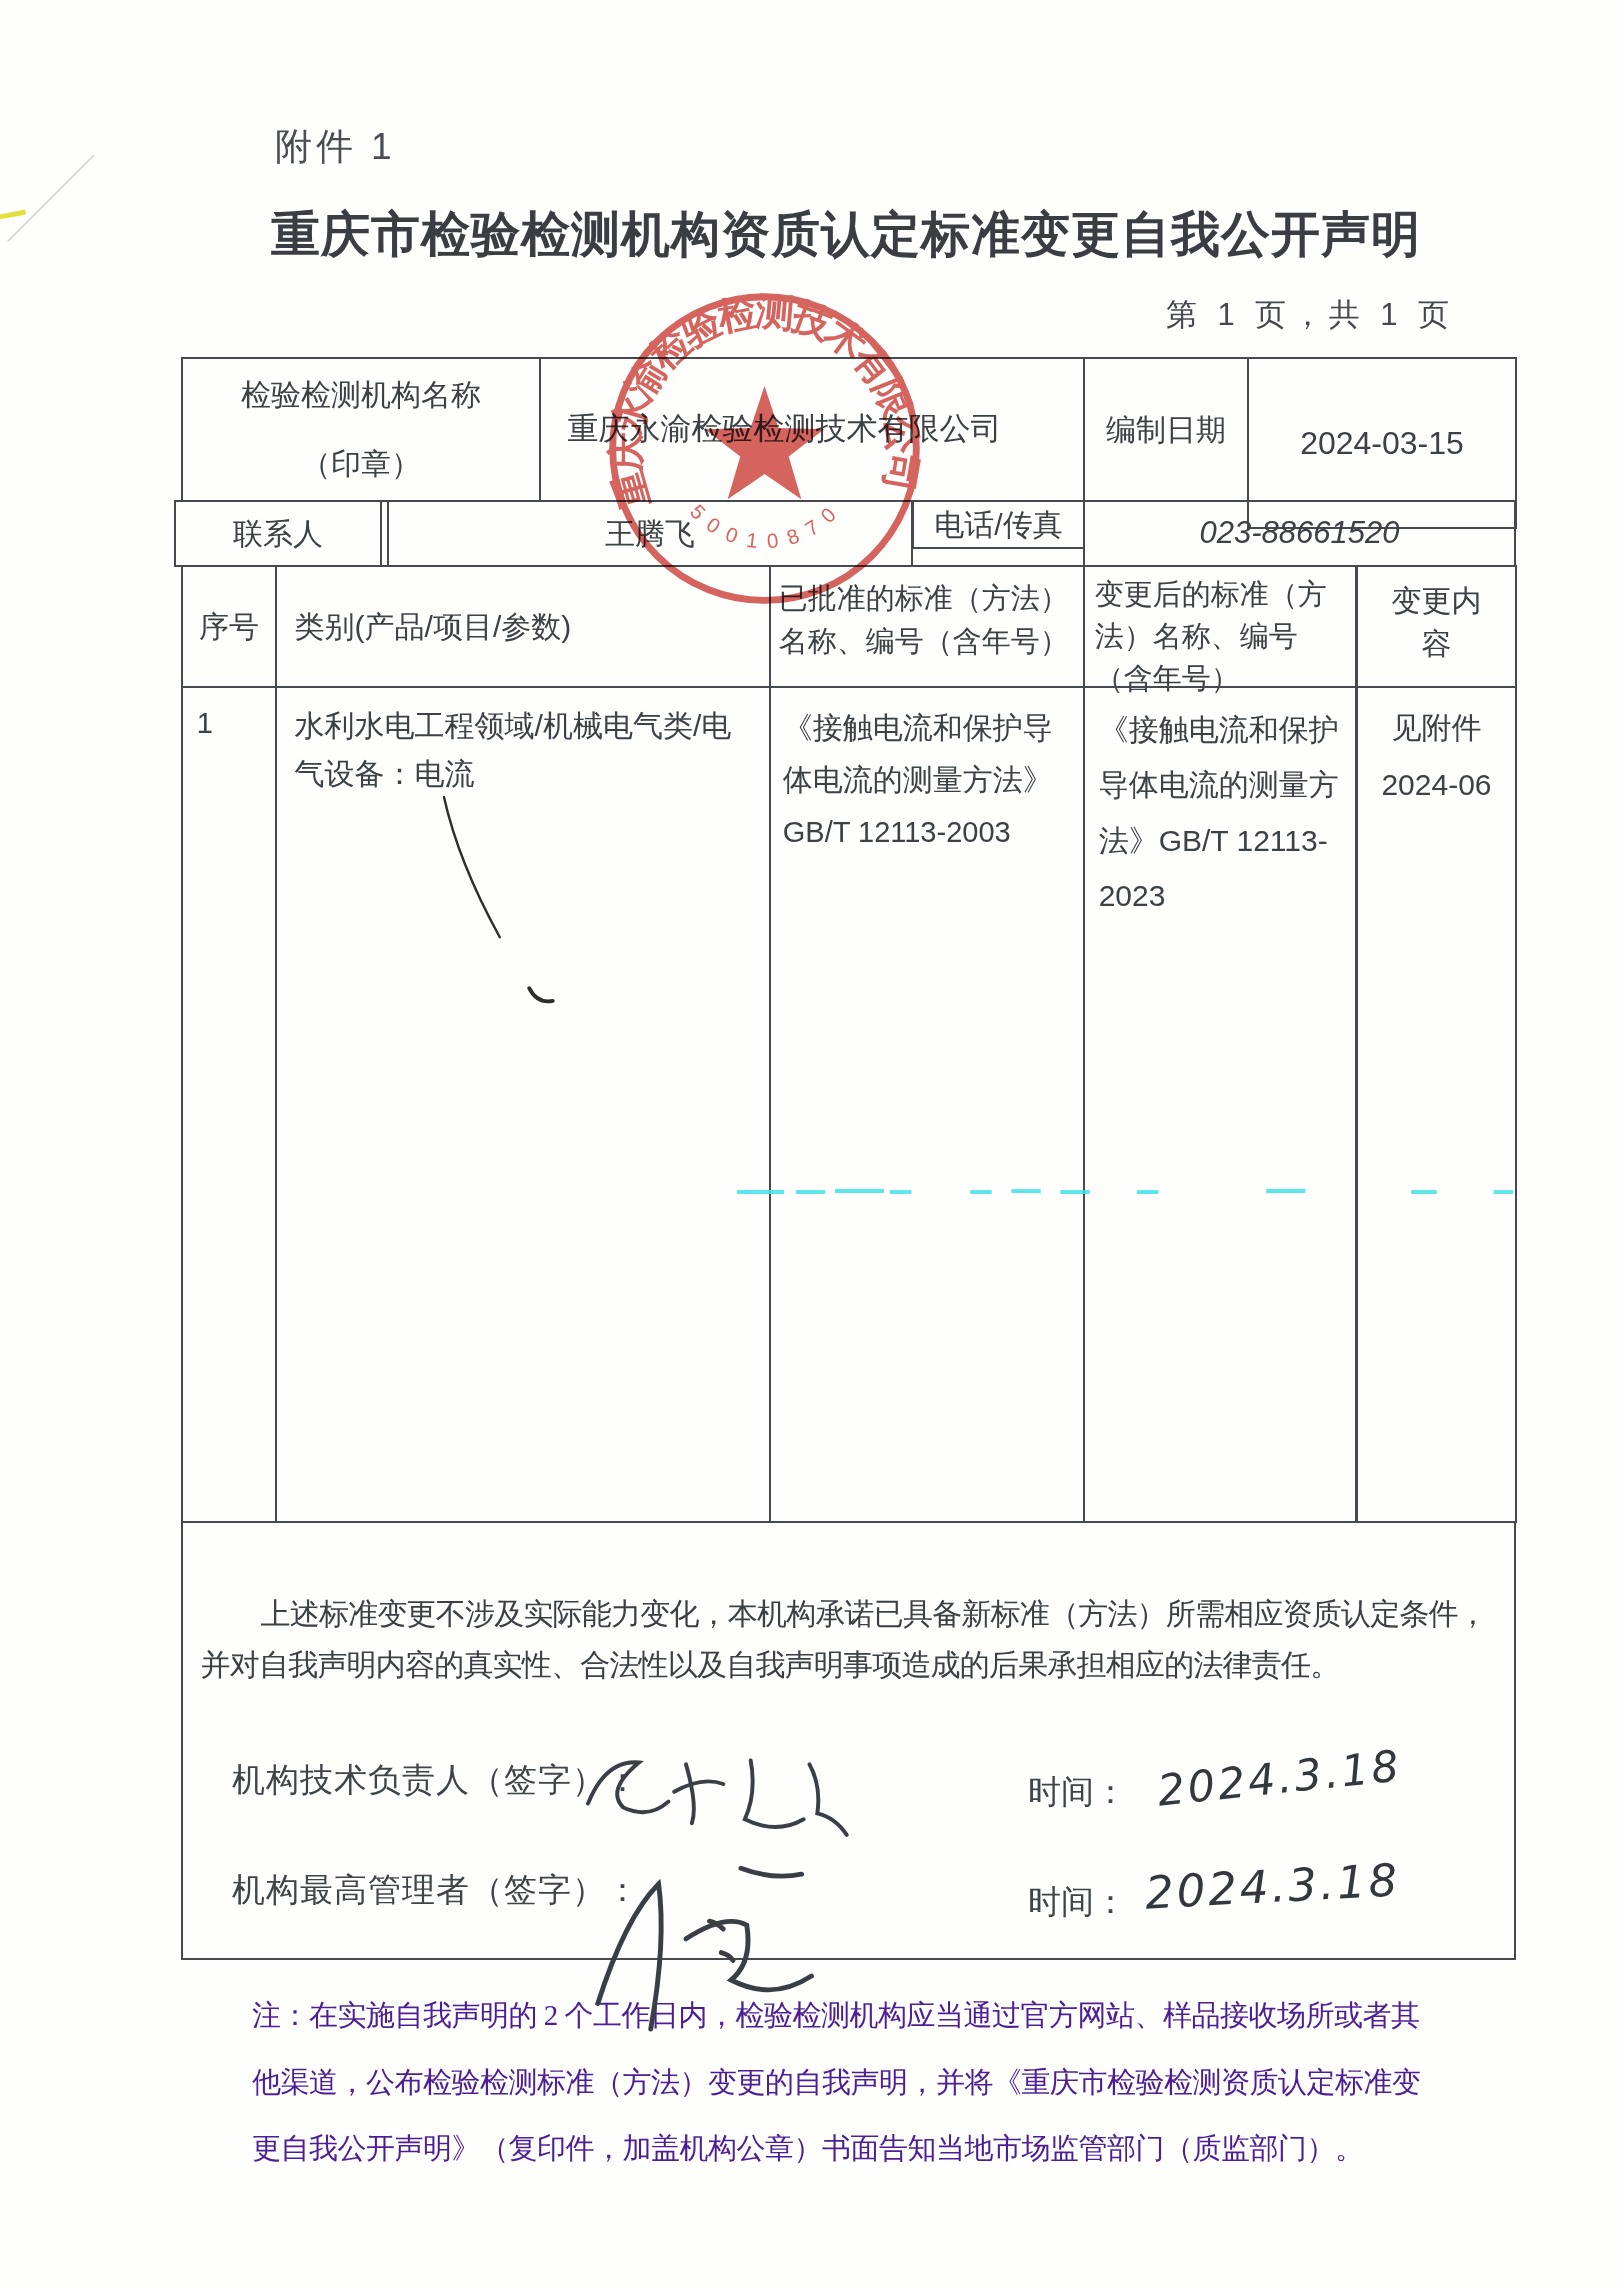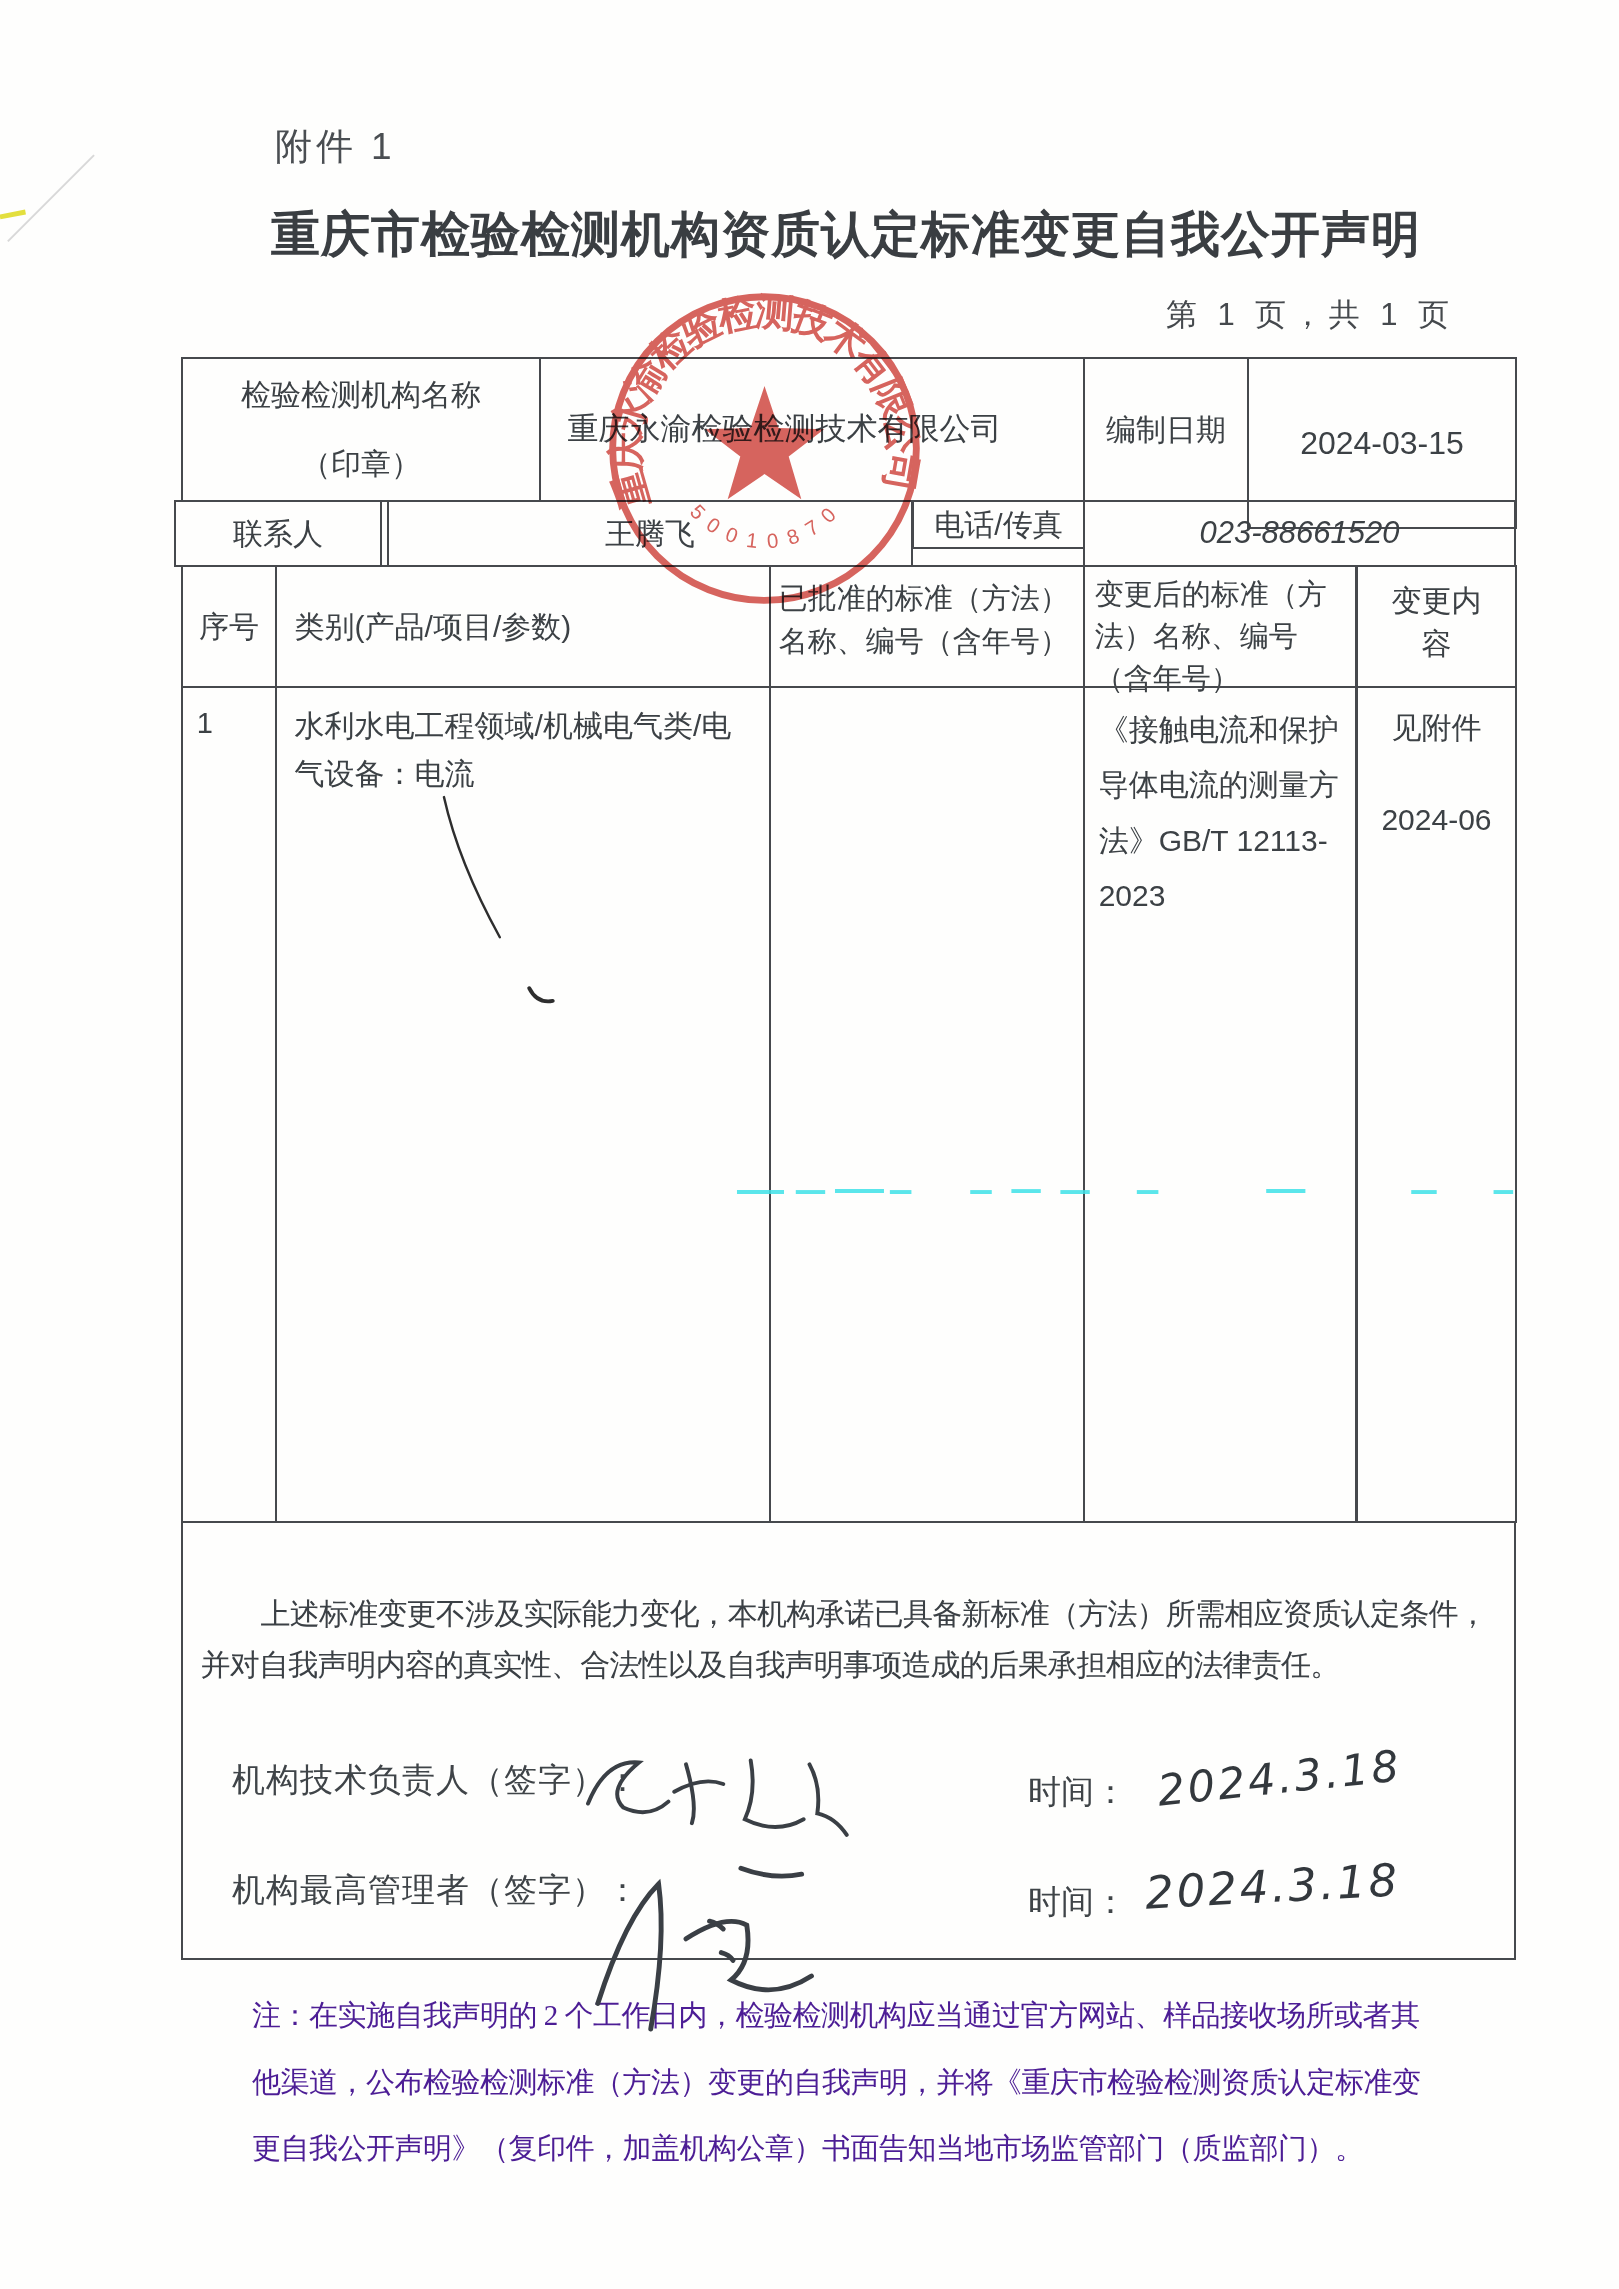--- a/index.html
+++ b/index.html
@@ -121,25 +121,31 @@
   <div class="cell top" style="left:1356px;top:565px;width:161px;height:123px;padding:11.8px 23.5px 0 23.5px;text-align:center;">
     <span>变更内容</span>
   </div>
 
   <div class="cell left top" style="left:181px;top:686px;width:96px;height:837px;padding:13.7px 0 0 13.7px;font-size:29px;">
     <span>1</span>
   </div>
   <div class="cell left top" style="left:275px;top:686px;width:496px;height:837px;padding:13.7px 13.7px 0 17.6px;line-height:1.6;">
     <span>水利水电工程领域/机械电气类/电气设备：电流</span>
   </div>
+  <div class="cell left top" style="left:769px;top:686px;width:316px;height:837px;padding:13.7px 5.9px 0 11.8px;">
+    <div class="stack" style="line-height:1.75;">
+      <span>《接触电流和保护导体电流的测量方法》</span>
+      <span class="code-text">GB/T 12113-2003</span>
+    </div>
+  </div>
   <div class="cell left top" style="left:1083px;top:686px;width:274px;height:837px;padding:13.7px 7.8px 0 13.7px;line-height:1.85;">
     <span>《接触电流和保护导体电流的测量方法》GB/T 12113-2023</span>
   </div>
   <div class="cell top" style="left:1356px;top:686px;width:161px;height:837px;padding-top:17.6px;">
-    <div class="stack" style="align-items:center;gap:49px;">
+    <div class="stack" style="align-items:center;gap:14px;">
       <span>见附件</span>
       <span>2024-06</span>
     </div>
   </div>
 
   <div class="statement-cell" style="left:181px;top:1521px;width:1335px;height:439px;">
     <p class="statement-text">上述标准变更不涉及实际能力变化，本机构承诺已具备新标准（方法）所需相应资质认定条件，并对自我声明内容的真实性、合法性以及自我声明事项造成的后果承担相应的法律责任。</p>
 
     <span class="sig-label" style="left:49px;top:235px;">机构技术负责人（签字）：</span>
     <span class="time-label" style="left:845px;top:247px;">时间：</span>

